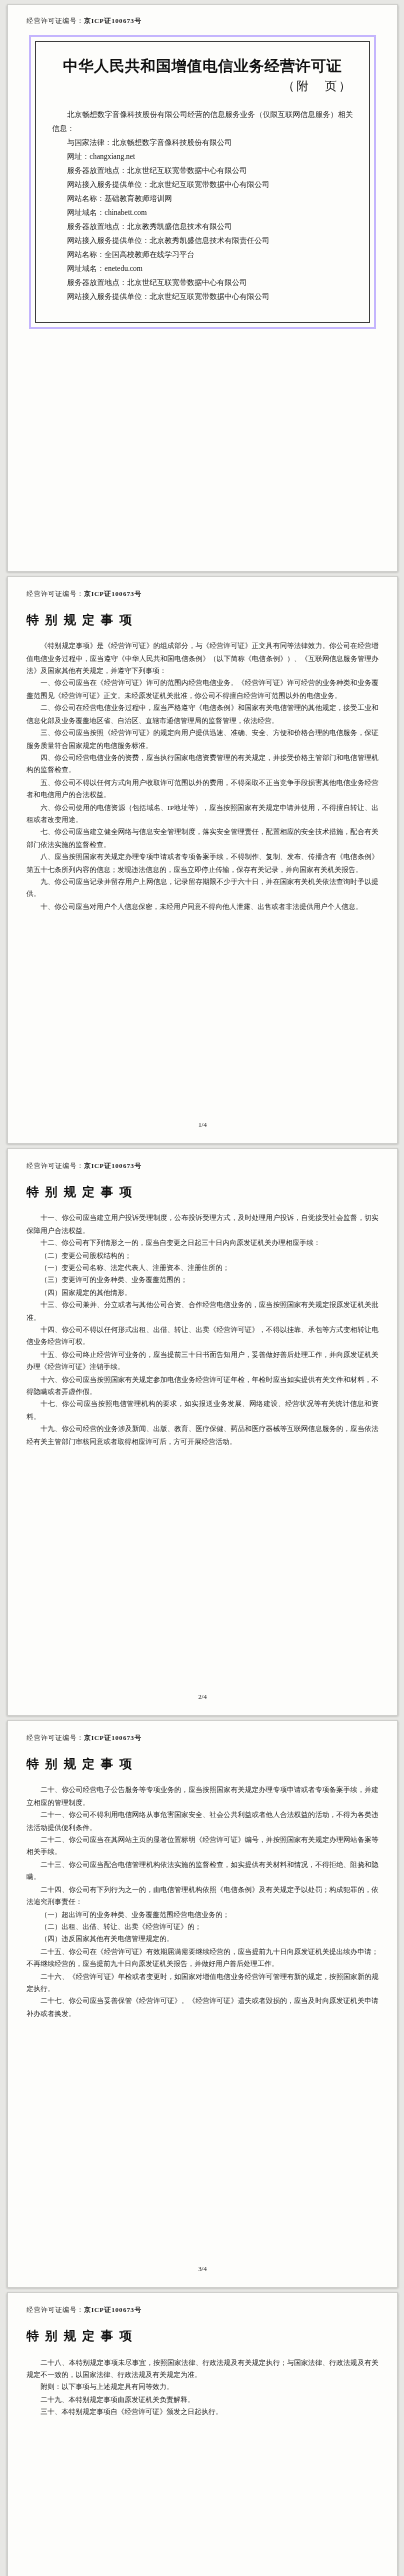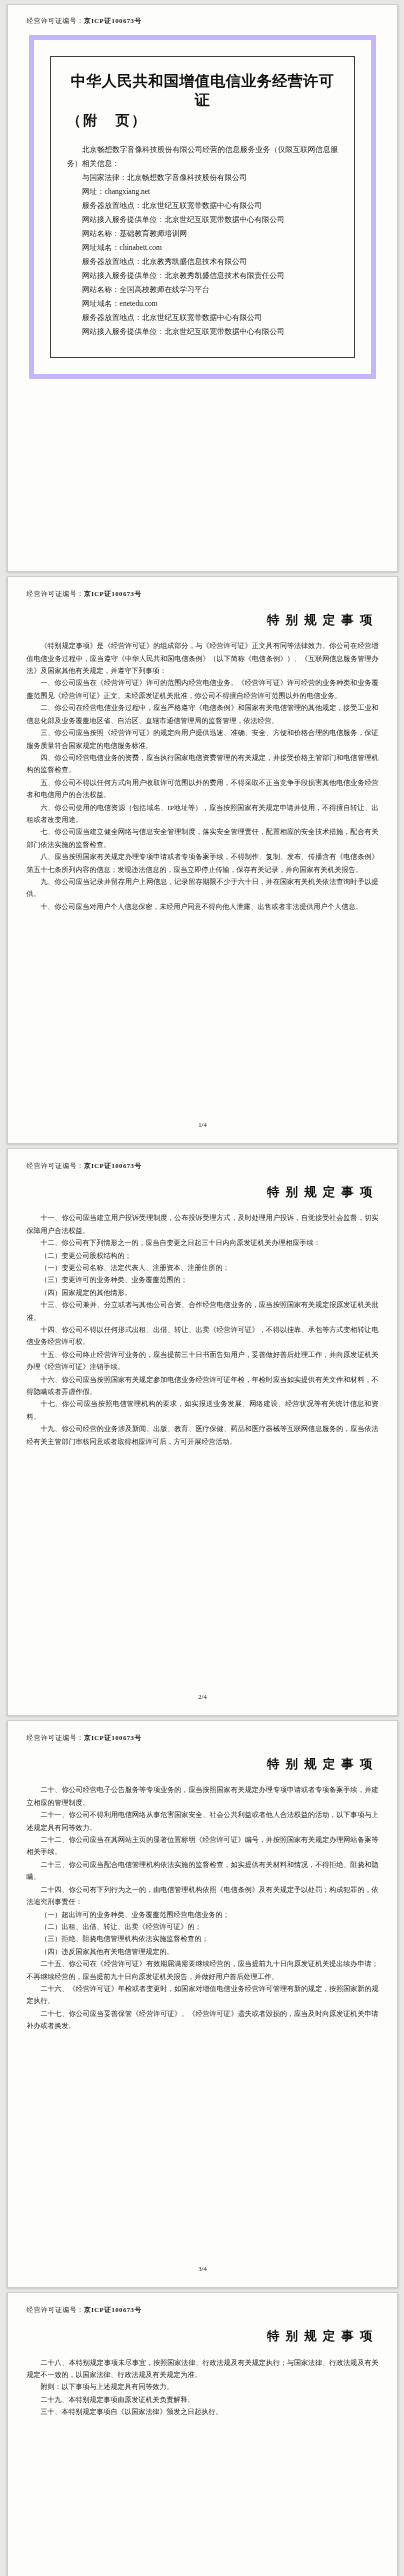--- a/index.html
+++ b/index.html
@@ -29,59 +29,59 @@
   .page-header {
     font-size: 6.7px;
     letter-spacing: 0.5px;
     color: #222;
   }
   .page-header .lic-no { font-weight: bold; }
 
   
   .cover-frame {
     margin: 8.2px 2.1px 0 2.1px;
-    border: 5px solid #c4b5fd;
-    padding: 16px;
+    border: 2px solid #c4b5fd;
+    padding: 4px;
   }
   .cover-frame-inner {
     border: 0.5px solid #3c3c3c;
     box-sizing: border-box;
     padding: 15.5px 16.5px 17.5px 16.5px;
     min-height: 258px;
   }
   .cover-title {
     text-align: center;
     font-weight: bold;
     font-size: 15px;
     letter-spacing: 0.5px;
     line-height: 1.25;
     color: #111;
   }
   .cover-subtitle {
-    text-align: left;
-    font-weight: bold;
-    font-size: 14px;
+    text-align: right;
+    font-weight: normal;
+    font-size: 12px;
     letter-spacing: 2.1px;
     margin-top: 2.1px;
     color: #111;
   }
   .cover-lines {
     margin-top: 13.4px;
   }
   .cover-line {
     font-size: 7.5px;
     line-height: 14px;
     text-align: justify;
     text-indent: 2em;
     color: #151515;
   }
 
   
   .prov-title {
-    text-align: right;
+    text-align: left;
     font-weight: bold;
     font-size: 12.4px;
     letter-spacing: 6.2px;
     margin-top: 13.4px;
     font-family: "Liberation Sans", "DejaVu Sans", sans-serif;
     color: #111;
   }
   .prov-body {
     margin-top: 11.3px;
   }
@@ -175,41 +175,40 @@
   <div class="page-num">2/4</div>
 </div>
 
 <div class="page">
   <div class="page-header">
     <span>经营许可证编号：</span><span class="lic-no">京ICP证100673号</span>
   </div>
   <div class="prov-title">特别规定事项</div>
   <div class="prov-body">
       <div class="para">二十、你公司经营电子公告服务等专项业务的，应当按照国家有关规定办理专项申请或者专项备案手续，并建立相应的管理制度。</div>
-      <div class="para">二十一、你公司不得利用电信网络从事危害国家安全、社会公共利益或者他人合法权益的活动，以下事项与上述规定具有同等效力。</div>
+      <div class="para">二十一、你公司不得利用电信网络从事危害国家安全、社会公共利益或者他人合法权益的活动，不得为各类违法活动提供便利条件。</div>
       <div class="para">二十二、你公司应当在其网站主页的显著位置标明《经营许可证》编号，并按照国家有关规定办理网站备案等相关手续。</div>
       <div class="para">二十三、你公司应当配合电信管理机构依法实施的监督检查，如实提供有关材料和情况，不得拒绝、阻挠和隐瞒。</div>
       <div class="para">二十四、你公司有下列行为之一的，由电信管理机构依照《电信条例》及有关规定予以处罚；构成犯罪的，依法追究刑事责任：</div>
       <div class="para">（一）超出许可的业务种类、业务覆盖范围经营电信业务的；</div>
       <div class="para">（二）出租、出借、转让、出卖《经营许可证》的；</div>
-      <div class="para">（三）拒绝、阻挠电信管理机构依法实施监督检查的；</div>
       <div class="para">（四）违反国家其他有关电信管理规定的。</div>
       <div class="para">二十五、你公司在《经营许可证》有效期届满需要继续经营的，应当提前九十日向原发证机关提出续办申请；不再继续经营的，应当提前九十日向原发证机关报告，并做好用户善后处理工作。</div>
       <div class="para">二十六、《经营许可证》年检或者变更时，如国家对增值电信业务经营许可管理有新的规定，按照国家新的规定执行。</div>
       <div class="para">二十七、你公司应当妥善保管《经营许可证》。《经营许可证》遗失或者毁损的，应当及时向原发证机关申请补办或者换发。</div>
     </div>
   <div class="page-num">3/4</div>
 </div>
 
 <div class="page">
   <div class="page-header">
     <span>经营许可证编号：</span><span class="lic-no">京ICP证100673号</span>
   </div>
   <div class="prov-title">特别规定事项</div>
   <div class="prov-body">
       <div class="para">二十八、本特别规定事项未尽事宜，按照国家法律、行政法规及有关规定执行；与国家法律、行政法规及有关规定不一致的，以国家法律、行政法规及有关规定为准。</div>
       <div class="para">附则：以下事项与上述规定具有同等效力。</div>
       <div class="para">二十九、本特别规定事项由原发证机关负责解释。</div>
-      <div class="para">三十、本特别规定事项自《以国家法律》颁发之日起执行。</div>
+      <div class="para">三十、本特别规定事项自《经营许可证》颁发之日起执行。</div>
     </div>
 
 </div>
 
 
 </body></html>

